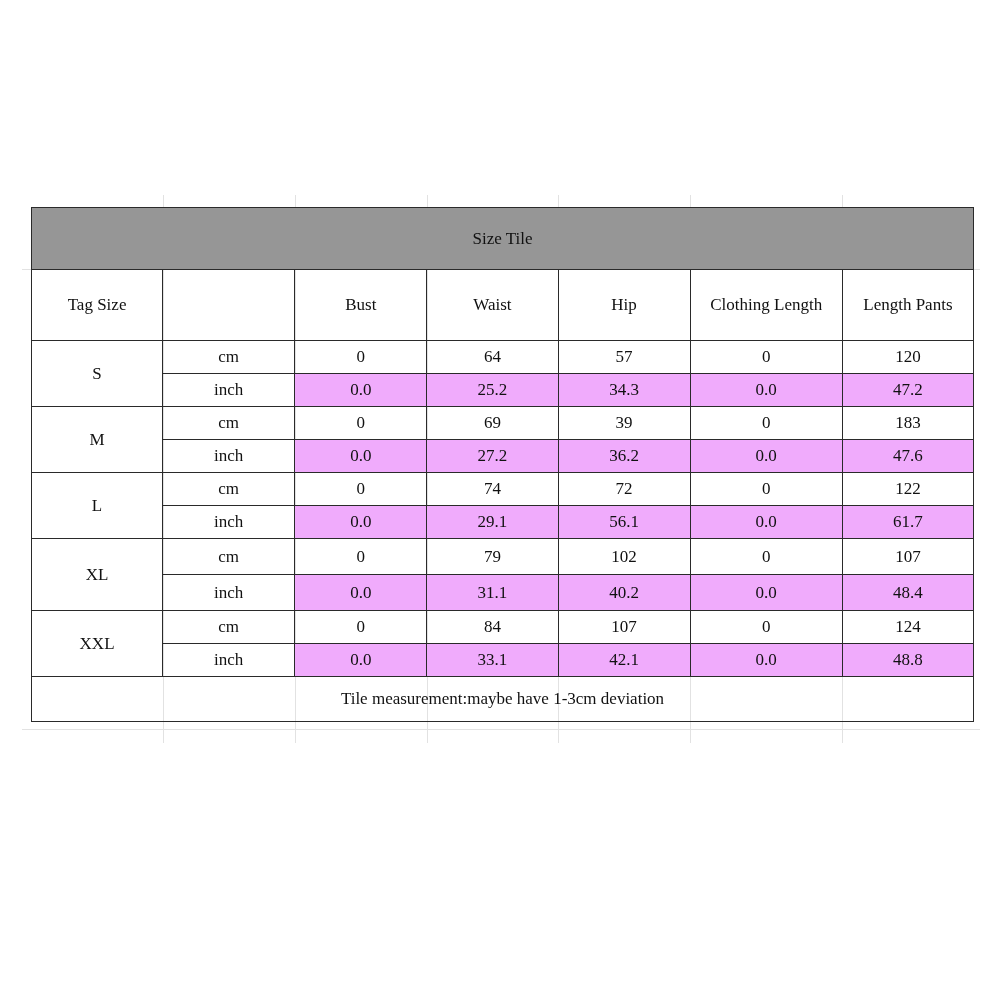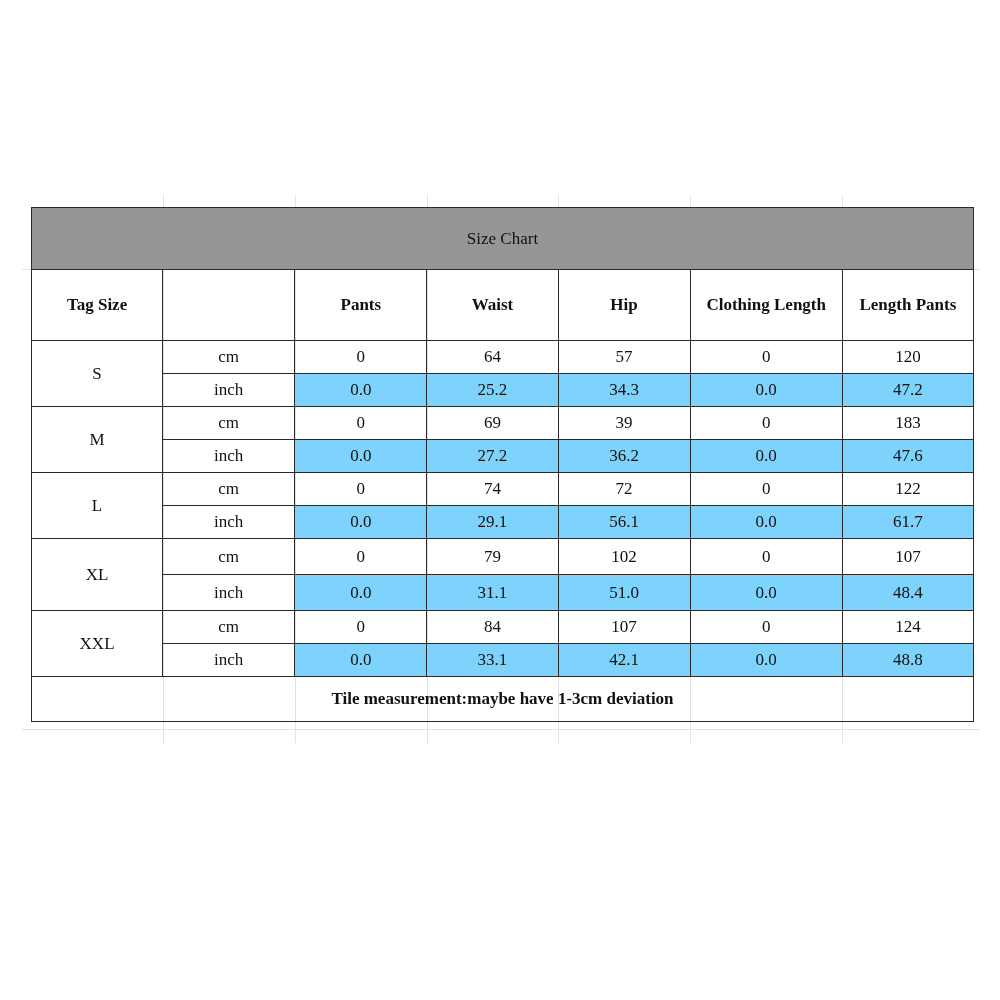--- a/index.html
+++ b/index.html
@@ -11,25 +11,25 @@
   .gridline-h { position: absolute; height: 1px; background: #e2e2e2; }
   table.size-table {
     position: absolute; left: 31px; top: 207px; width: 943px;
     border-collapse: collapse; table-layout: fixed;
   }
   table.size-table td {
     border: 1.5px solid #2a2a2a; text-align: center; vertical-align: middle;
     padding: 0; font-size: 17px;
   }
   .title-cell { background: #969696; height: 61px; font-size: 30px; }
-  .hdr td { height: 70px; font-weight: bold; font-size: 17px; }
+  .hdr td { height: 70px; font-weight: normal; font-size: 17px; }
   .val-row td { height: 32px; }
-  .shade { background: #7dd3fc; }
+  .shade { background: #f0abfc; }
   .size-label { font-size: 17px; }
-  .footer-cell { height: 44px; font-size: 17px; font-weight: bold; }
+  .footer-cell { height: 44px; font-size: 17px; }
 </style>
 </head>
 <body>
 
 <div>
   <div class="gridline-v" style="left:163px;top:195px;height:548px"></div>
   <div class="gridline-v" style="left:295px;top:195px;height:548px"></div>
   <div class="gridline-v" style="left:427px;top:195px;height:548px"></div>
   <div class="gridline-v" style="left:558px;top:195px;height:548px"></div>
   <div class="gridline-v" style="left:690px;top:195px;height:548px"></div>
@@ -43,26 +43,26 @@
     <col style="width:131px">
       <col style="width:132px">
       <col style="width:132px">
       <col style="width:131px">
     <col style="width:132px">
       <col style="width:152px">
       <col style="width:131px">
   </colgroup>
   <tbody>
       <tr>
-    <td colspan="7" class="title-cell">Size Chart</td>
+    <td colspan="7" class="title-cell">Size Tile</td>
   </tr>
   <tr class="hdr">
     <td>Tag Size</td>
     <td></td>
-    <td>Pants</td>
+    <td>Bust</td>
     <td>Waist</td>
     <td>Hip</td>
     <td>Clothing Length</td>
     <td>Length Pants</td>
   </tr>
 
   <tr class="val-row">
     <td rowspan="2" class="size-label">S</td>
     <td>cm</td>
     <td>0</td>
@@ -122,21 +122,21 @@
     <td>0</td>
     <td>79</td>
     <td>102</td>
     <td>0</td>
     <td>107</td>
   </tr>
   <tr class="val-row" style="height:36px">
     <td>inch</td>
     <td class="shade">0.0</td>
     <td class="shade">31.1</td>
-    <td class="shade">51.0</td>
+    <td class="shade">40.2</td>
     <td class="shade">0.0</td>
     <td class="shade">48.4</td>
   </tr>
 
   <tr class="val-row">
     <td rowspan="2" class="size-label">XXL</td>
     <td>cm</td>
     <td>0</td>
     <td>84</td>
     <td>107</td>

